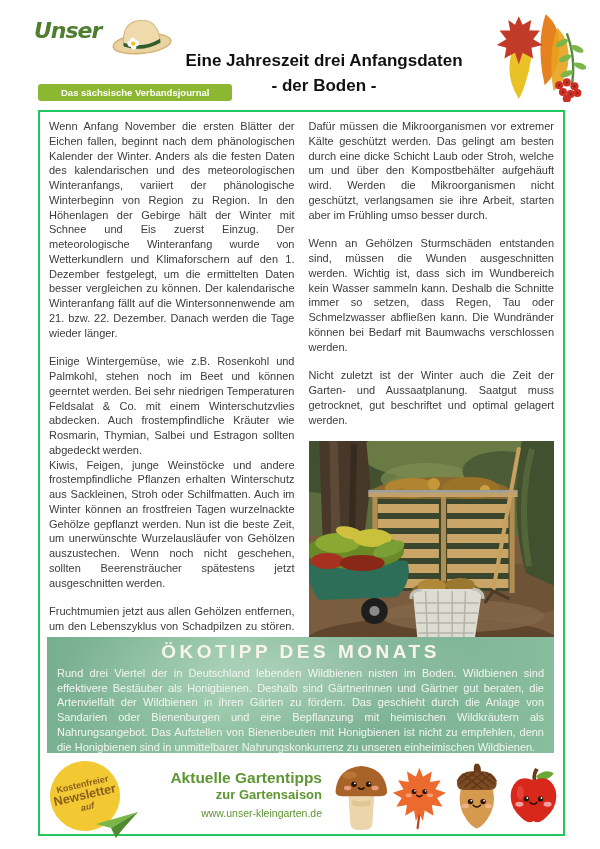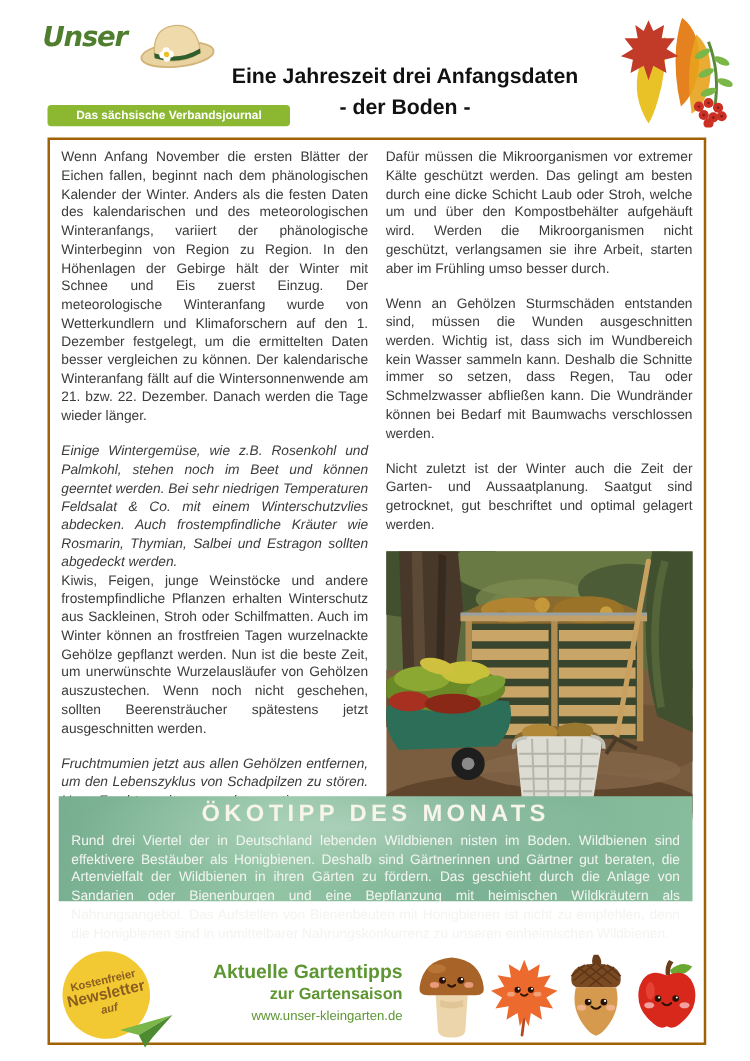--- a/index.html
+++ b/index.html
@@ -19,33 +19,33 @@
     font-size:9.5px;font-weight:bold;padding:3px 23px;border-radius:3px;white-space:nowrap;
   }
   .title-block{position:absolute;left:182px;top:50px;width:284px;text-align:center;color:#111;}
   .title-line1{font-size:17px;font-weight:bold;line-height:22px;}
   .title-line2{font-size:17px;font-weight:bold;line-height:22px;margin-top:3px;}
   .leaves-deco{position:absolute;left:490px;top:10px;width:96px;height:92px;}
 
   
   .content-box{
     position:absolute;left:38px;top:110px;width:527px;height:726px;
-    border:2px solid #a16207;box-sizing:border-box;background:#fff;
+    border:2px solid #22c55e;box-sizing:border-box;background:#fff;
   }
   .columns{display:flex;gap:14px;padding:7px 9px 0 9px;}
   .col{width:50%;font-size:11px;line-height:14.75px;text-align:justify;color:#3b3b3b;}
   .col p{margin:0 0 14px 0;}
-  .col p.tight{margin:0;font-style:italic;}
+  .col p.tight{margin:0;}
   .byline{font-size:8.7px;font-style:italic;color:#2e2e2e;margin-top:8px;text-align:left;}
   .photo{width:100%;height:214px;margin-top:2px;}
   .photo svg{display:block;width:100%;height:100%;}
 
   
   .oekotipp{
-    position:absolute;left:7px;top:525px;width:507px;height:84px;box-sizing:border-box;
+    position:absolute;left:7px;top:525px;width:507px;height:116px;box-sizing:border-box;
     background:
       radial-gradient(ellipse at 45% 30%, rgba(255,255,255,0.25), rgba(255,255,255,0) 55%),
       linear-gradient(100deg,#76ae8f 0%,#93c5a5 35%,#7cb294 65%,#88bd9d 100%);
     padding:3px 10px 0 10px;
   }
   .oekotipp-title{
     text-align:center;color:#f7f4ea;font-size:19px;font-weight:bold;
     letter-spacing:3.5px;line-height:24px;
   }
   .oekotipp-body{
@@ -142,21 +142,21 @@
         <p>Wenn Anfang November die ersten Blätter der Eichen fallen, beginnt nach dem phänologischen Kalender der Winter. Anders als die festen Daten des kalendarischen und des meteorologischen Winteranfangs, variiert der phänologische Winterbeginn von Region zu Region. In den Höhenlagen der Gebirge hält der Winter mit Schnee und Eis zuerst Einzug. Der meteorologische Winteranfang wurde von Wetterkundlern und Klimaforschern auf den 1. Dezember festgelegt, um die ermittelten Daten besser vergleichen zu können. Der kalendarische Winteranfang fällt auf die Wintersonnenwende am 21. bzw. 22. Dezember. Danach werden die Tage wieder länger.</p>
         <p class="tight">Einige Wintergemüse, wie z.B. Rosenkohl und Palmkohl, stehen noch im Beet und können geerntet werden. Bei sehr niedrigen Temperaturen Feldsalat &amp; Co. mit einem Winterschutzvlies abdecken. Auch frostempfindliche Kräuter wie Rosmarin, Thymian, Salbei und Estragon sollten abgedeckt werden.</p>
         <p>Kiwis, Feigen, junge Weinstöcke und andere frostempfindliche Pflanzen erhalten Winterschutz aus Sackleinen, Stroh oder Schilfmatten. Auch im Winter können an frostfreien Tagen wurzelnackte Gehölze gepflanzt werden. Nun ist die beste Zeit, um unerwünschte Wurzelausläufer von Gehölzen auszustechen. Wenn noch nicht geschehen, sollten Beerensträucher spätestens jetzt ausgeschnitten werden.</p>
         <p class="tight">Fruchtmumien jetzt aus allen Gehölzen entfernen, um den Lebenszyklus von Schadpilzen zu stören. Um Fruchtmumien zu kompostieren, muss unbedingt eine Heißrotte angesetzt werden.</p>
         <div class="byline">Sven-Karsten Kaiser, Gartenfachberater &amp; Pflanzendoktor</div>
       </div>
 
       <div class="col">
         <p>Dafür müssen die Mikroorganismen vor extremer Kälte geschützt werden. Das gelingt am besten durch eine dicke Schicht Laub oder Stroh, welche um und über den Kompostbehälter aufgehäuft wird. Werden die Mikroorganismen nicht geschützt, verlangsamen sie ihre Arbeit, starten aber im Frühling umso besser durch.</p>
         <p>Wenn an Gehölzen Sturmschäden entstanden sind, müssen die Wunden ausgeschnitten werden. Wichtig ist, dass sich im Wundbereich kein Wasser sammeln kann. Deshalb die Schnitte immer so setzen, dass Regen, Tau oder Schmelzwasser abfließen kann. Die Wundränder können bei Bedarf mit Baumwachs verschlossen werden.</p>
-        <p>Nicht zuletzt ist der Winter auch die Zeit der Garten- und Aussaatplanung. Saatgut sind getrocknet, gut beschriftet und optimal gelagert werden.</p>
+        <p>Nicht zuletzt ist der Winter auch die Zeit der Garten- und Aussaatplanung. Saatgut muss getrocknet, gut beschriftet und optimal gelagert werden.</p>
 
         <div class="photo">
           <svg viewBox="0 0 240 214" preserveAspectRatio="none">
 
             <rect width="240" height="110" fill="#5d6b3f"></rect>
             <ellipse cx="25" cy="18" rx="70" ry="35" fill="#42502f"></ellipse>
             <ellipse cx="140" cy="12" rx="90" ry="28" fill="#6a7a45"></ellipse>
             <ellipse cx="115" cy="38" rx="45" ry="16" fill="#7d8d52" opacity="0.7"></ellipse>
             <ellipse cx="190" cy="30" rx="40" ry="20" fill="#4c5c36"></ellipse>
 

